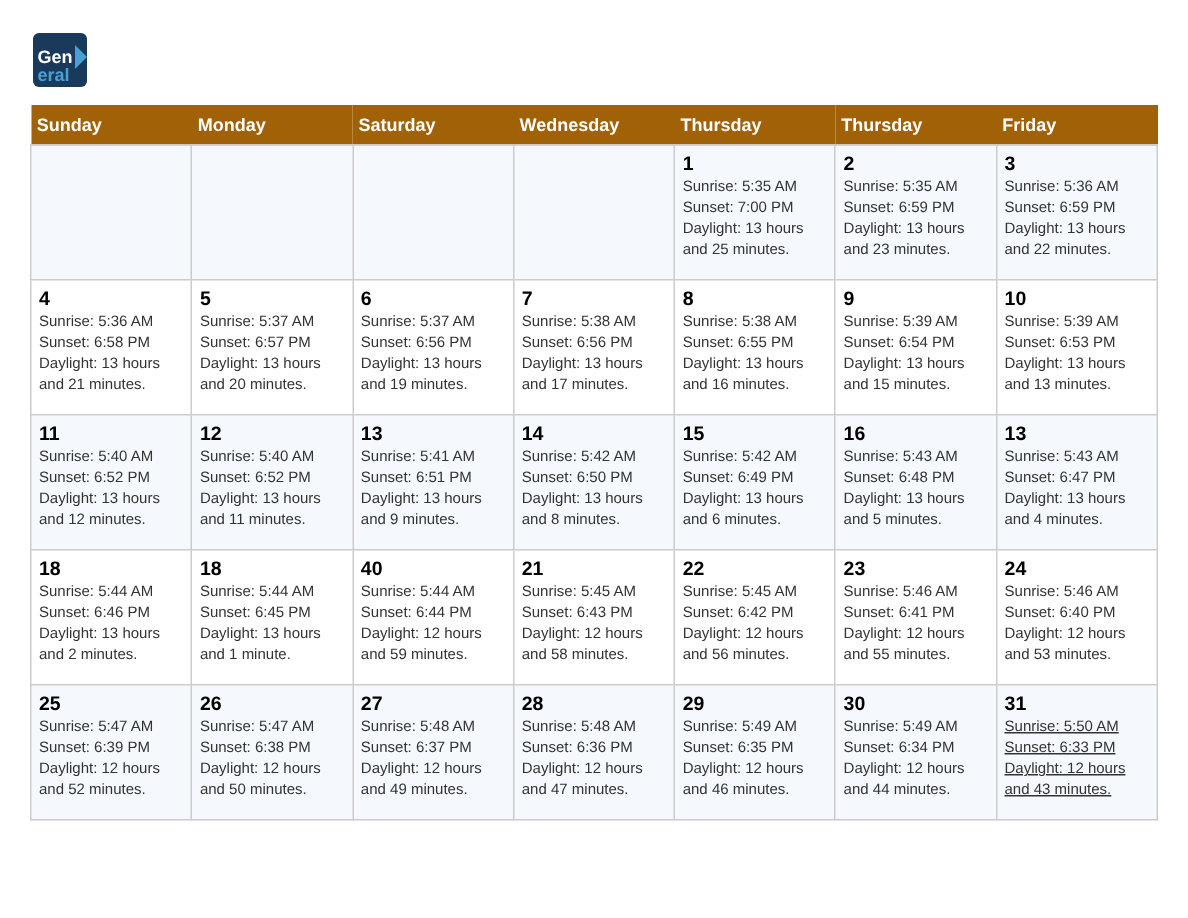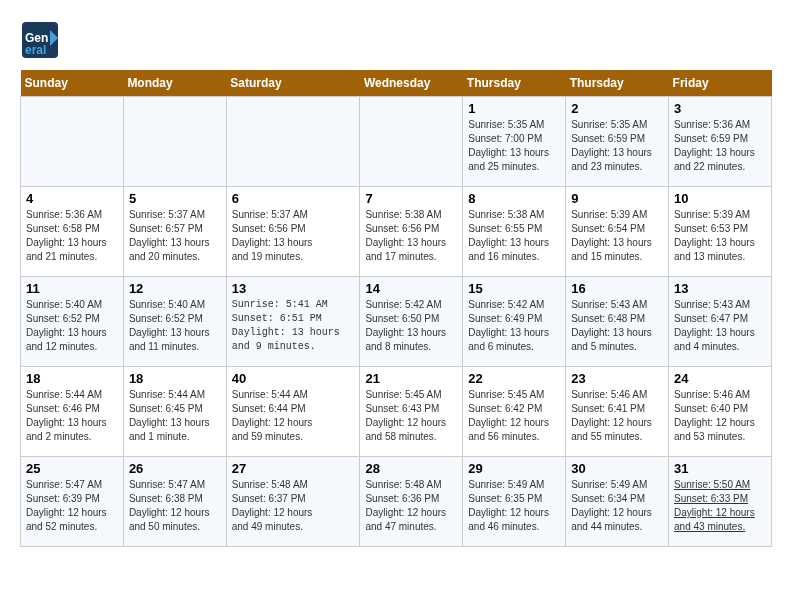--- a/index.html
+++ b/index.html
@@ -196,21 +196,21 @@
         </td>
         <td>
           <span class="day-num">12</span>
           <div class="day-info" style="white-space: pre-line;">Sunrise: 5:40 AM
 Sunset: 6:52 PM
 Daylight: 13 hours
 and 11 minutes.</div>
         </td>
         <td>
           <span class="day-num">13</span>
-          <div class="day-info" style="white-space: pre-line; font-family: Liberation Mono, monospace;">Sunrise: 5:41 AM
+          <div class="day-info" style="white-space: pre-line;">Sunrise: 5:41 AM
 Sunset: 6:51 PM
 Daylight: 13 hours
 and 9 minutes.</div>
         </td>
         <td>
           <span class="day-num">14</span>
           <div class="day-info" style="white-space: pre-line;">Sunrise: 5:42 AM
 Sunset: 6:50 PM
 Daylight: 13 hours
 and 8 minutes.</div>

